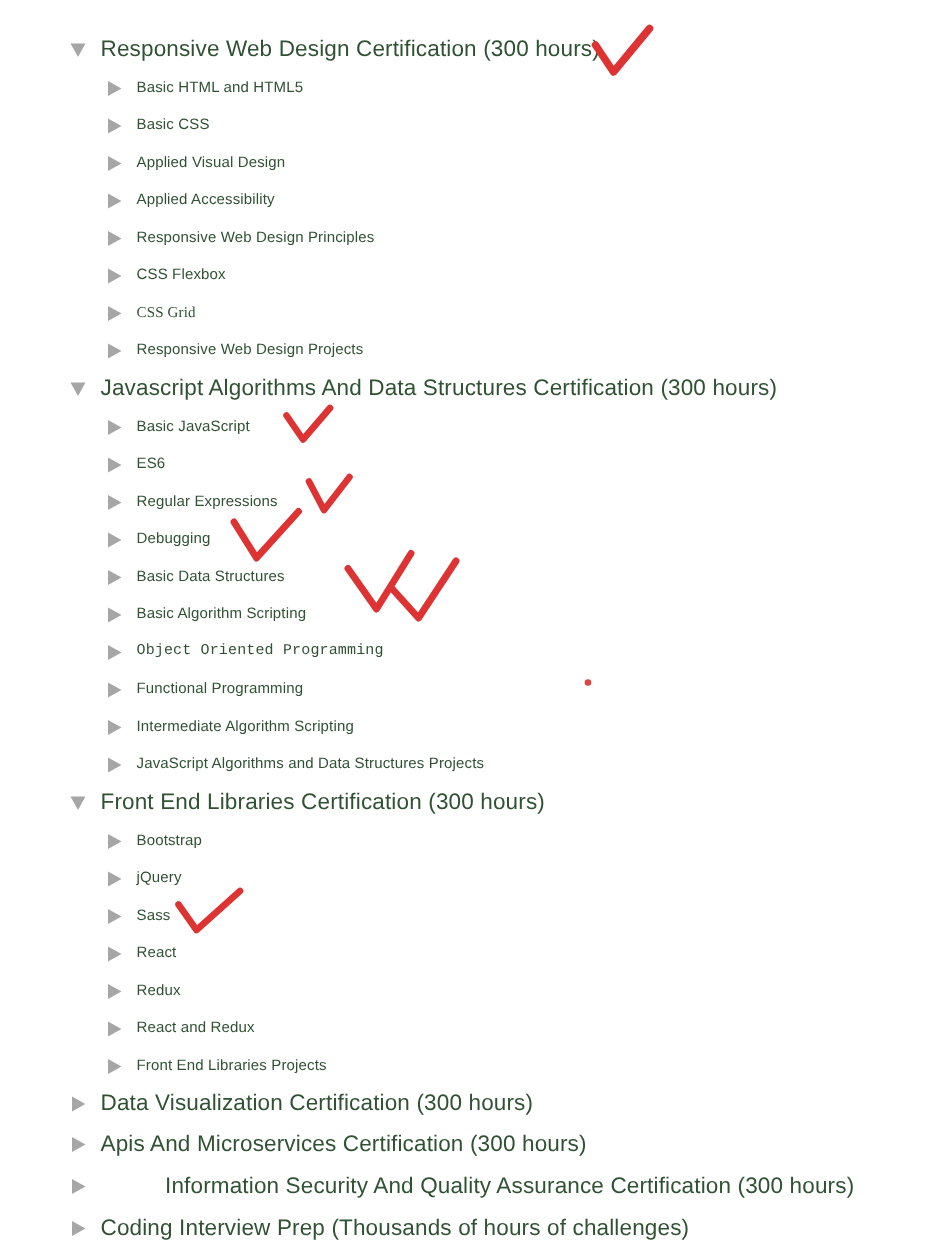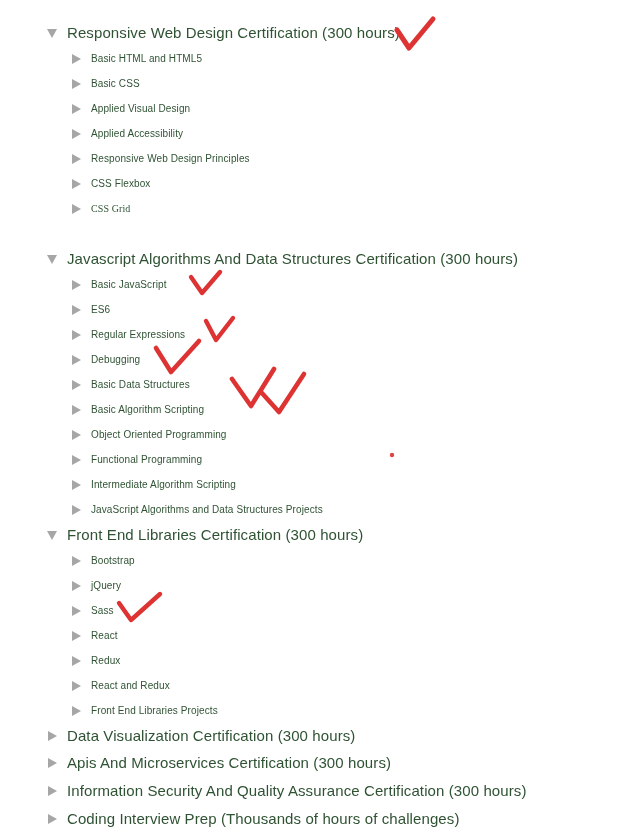--- a/index.html
+++ b/index.html
@@ -135,20 +135,24 @@
       <span class="label">Responsive Web Design Principles</span>
     </div>
     <div class="row level-1" style="top: 171px;">
       <span class="caret collapsed"></span>
       <span class="label">CSS Flexbox</span>
     </div>
     <div class="row level-1" style="top: 196px; font-family: Liberation Serif, serif;">
       <span class="caret collapsed"></span>
       <span class="label">CSS Grid</span>
     </div>
+    <div class="row level-1" style="top: 221px;">
+      <span class="caret collapsed"></span>
+      <span class="label">Responsive Web Design Projects</span>
+    </div>
     <div class="row level-0" style="top: 246px;">
       <span class="caret expanded"></span>
       <span class="label">Javascript Algorithms And Data Structures Certification (300 hours)</span>
     </div>
     <div class="row level-1" style="top: 272px;">
       <span class="caret collapsed"></span>
       <span class="label">Basic JavaScript</span>
     </div>
     <div class="row level-1" style="top: 297px;">
       <span class="caret collapsed"></span>
@@ -163,21 +167,21 @@
       <span class="label">Debugging</span>
     </div>
     <div class="row level-1" style="top: 372px;">
       <span class="caret collapsed"></span>
       <span class="label">Basic Data Structures</span>
     </div>
     <div class="row level-1" style="top: 397px;">
       <span class="caret collapsed"></span>
       <span class="label">Basic Algorithm Scripting</span>
     </div>
-    <div class="row level-1" style="top: 422px;">
+    <div class="row level-1" style="top: 422px; font-family: Liberation Mono, monospace;">
       <span class="caret collapsed"></span>
       <span class="label">Object Oriented Programming</span>
     </div>
     <div class="row level-1" style="top: 447px;">
       <span class="caret collapsed"></span>
       <span class="label">Functional Programming</span>
     </div>
     <div class="row level-1" style="top: 472px;">
       <span class="caret collapsed"></span>
       <span class="label">Intermediate Algorithm Scripting</span>
@@ -219,21 +223,21 @@
       <span class="label">Front End Libraries Projects</span>
     </div>
     <div class="row level-0" style="top: 723px;">
       <span class="caret collapsed"></span>
       <span class="label">Data Visualization Certification (300 hours)</span>
     </div>
     <div class="row level-0" style="top: 750px;">
       <span class="caret collapsed"></span>
       <span class="label">Apis And Microservices Certification (300 hours)</span>
     </div>
-    <div class="row level-0" style="top: 778px;">
+    <div class="row level-0" style="top: 778px; gap: 43px;">
       <span class="caret collapsed"></span>
       <span class="label">Information Security And Quality Assurance Certification (300 hours)</span>
     </div>
     <div class="row level-0" style="top: 806px;">
       <span class="caret collapsed"></span>
       <span class="label">Coding Interview Prep (Thousands of hours of challenges)</span>
     </div>
   </div>
 
 <div id="annotations">

